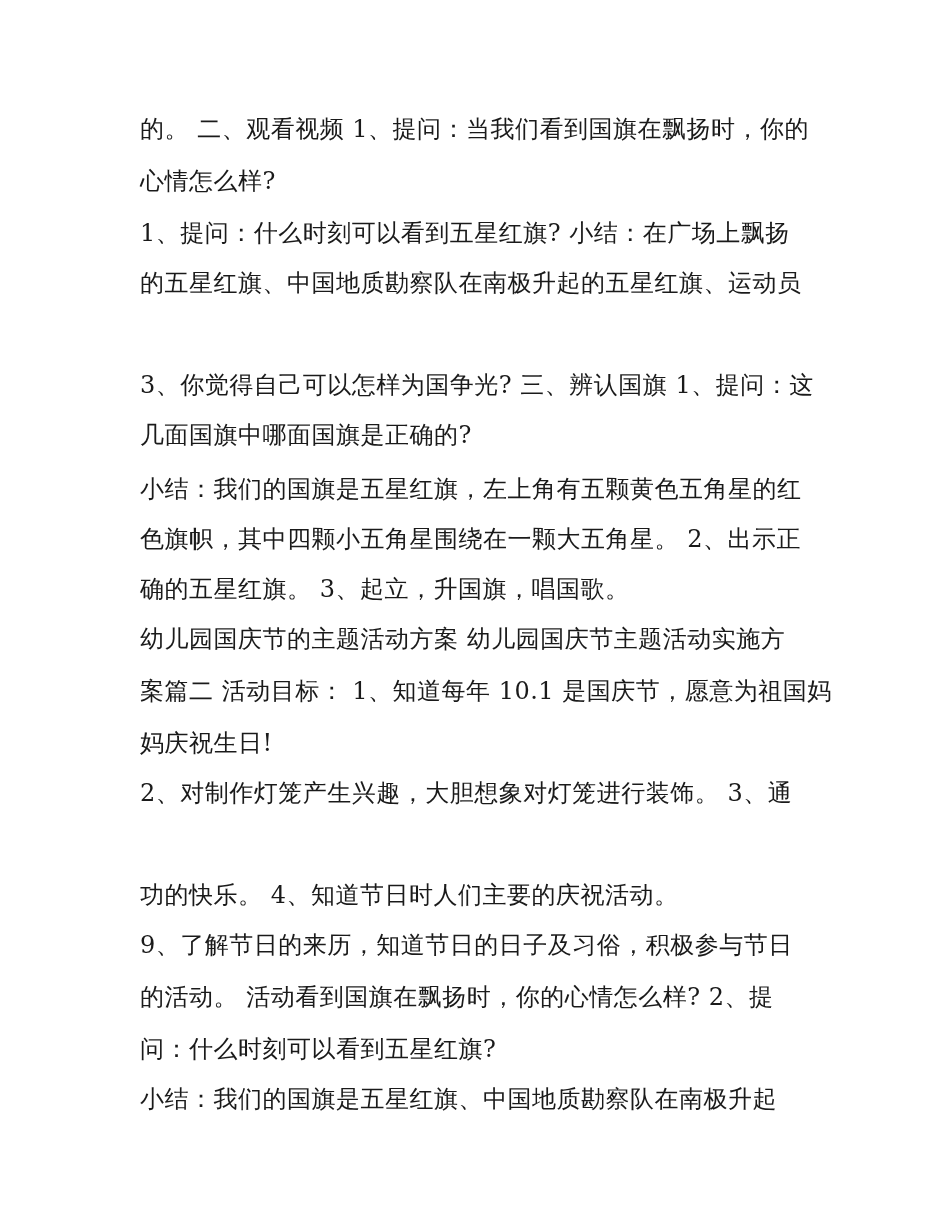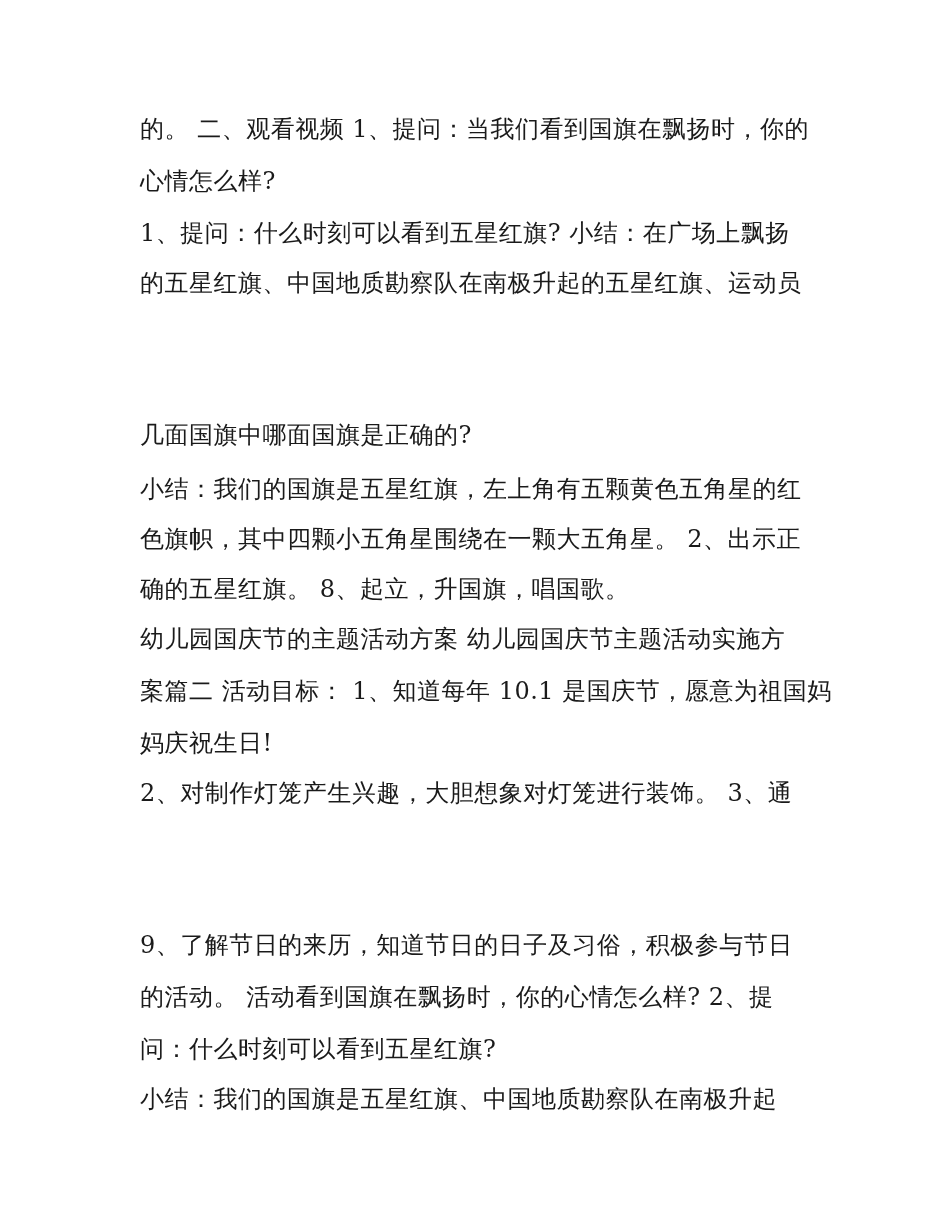--- a/index.html
+++ b/index.html
@@ -34,25 +34,27 @@
     }
   </style>
 </head>
 <body>
 
 <div class="page">
   <div class="line" style="top:114px">的。 二、观看视频 1、提问：当我们看到国旗在飘扬时，你的</div>
   <div class="line" style="top:166px">心情怎么样?</div>
   <div class="line" style="top:218px">1、提问：什么时刻可以看到五星红旗? 小结：在广场上飘扬</div>
   <div class="line" style="top:268px">的五星红旗、中国地质勘察队在南极升起的五星红旗、运动员</div>
+  <div class="line" style="top:370px">3、你觉得自己可以怎样为国争光? 三、辨认国旗 1、提问：这</div>
   <div class="line" style="top:420px">几面国旗中哪面国旗是正确的?</div>
   <div class="line" style="top:474px">小结：我们的国旗是五星红旗，左上角有五颗黄色五角星的红</div>
   <div class="line" style="top:524px">色旗帜，其中四颗小五角星围绕在一颗大五角星。 2、出示正</div>
-  <div class="line" style="top:574px">确的五星红旗。 8、起立，升国旗，唱国歌。</div>
+  <div class="line" style="top:574px">确的五星红旗。 3、起立，升国旗，唱国歌。</div>
   <div class="line" style="top:624px">幼儿园国庆节的主题活动方案 幼儿园国庆节主题活动实施方</div>
   <div class="line" style="top:676px">案篇二 活动目标： 1、知道每年 10.1 是国庆节，愿意为祖国妈</div>
   <div class="line" style="top:728px">妈庆祝生日!</div>
   <div class="line" style="top:778px">2、对制作灯笼产生兴趣，大胆想象对灯笼进行装饰。 3、通</div>
+  <div class="line" style="top:880px">功的快乐。 4、知道节日时人们主要的庆祝活动。</div>
   <div class="line" style="top:930px">9、了解节日的来历，知道节日的日子及习俗，积极参与节日</div>
   <div class="line" style="top:982px">的活动。 活动看到国旗在飘扬时，你的心情怎么样? 2、提</div>
   <div class="line" style="top:1034px">问：什么时刻可以看到五星红旗?</div>
   <div class="line" style="top:1084px">小结：我们的国旗是五星红旗、中国地质勘察队在南极升起</div>
 </div>
 
 </body></html>

